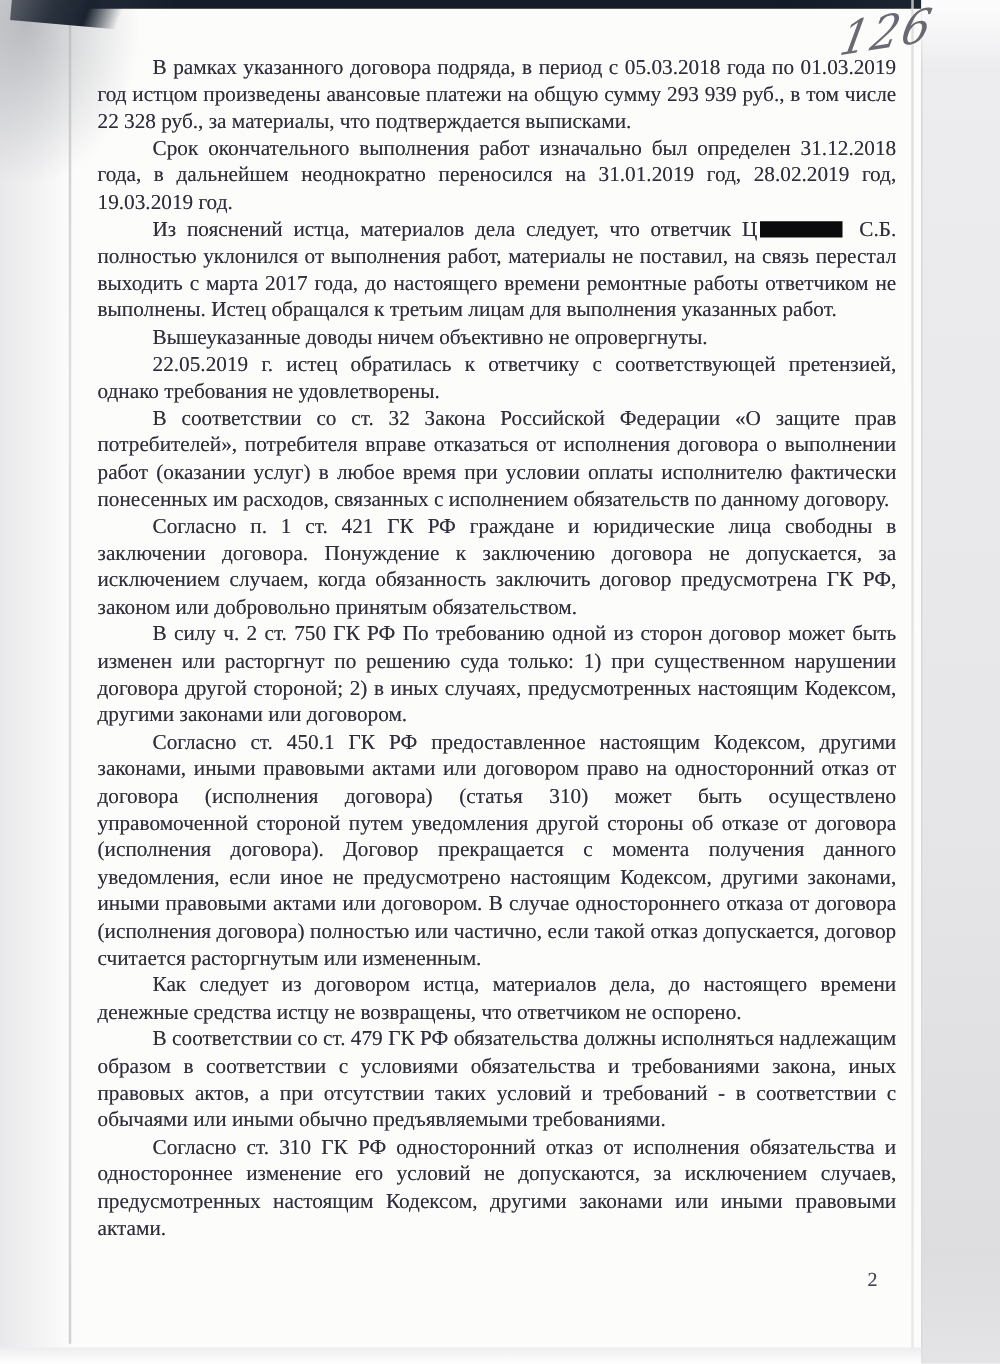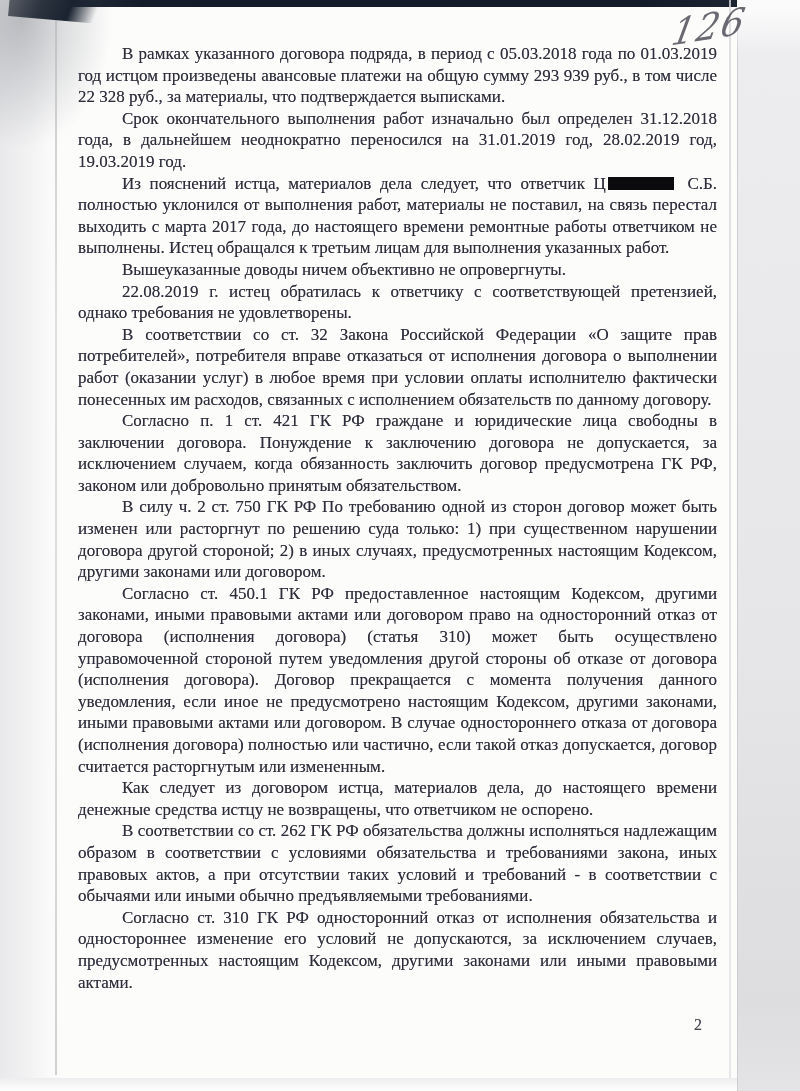--- a/index.html
+++ b/index.html
@@ -114,25 +114,25 @@
   <div class="right-band-top-fade"></div>
   <div class="bottom-edge"></div>
 
   <div class="handwritten">126</div>
 
   <div class="text-block">
       <p>В рамках указанного договора подряда, в период с 05.03.2018 года по 01.03.2019 год истцом произведены авансовые платежи на общую сумму 293 939 руб., в том числе 22 328 руб., за материалы, что подтверждается выписками.</p>
       <p>Срок окончательного выполнения работ изначально был определен 31.12.2018 года, в дальнейшем неоднократно переносился на 31.01.2019 год, 28.02.2019 год, 19.03.2019 год.</p>
       <p><span>Из пояснений истца, материалов дела следует, что ответчик Ц</span><span class="redaction"></span><span> С.Б. полностью уклонился от выполнения работ, материалы не поставил, на связь перестал выходить с марта 2017 года, до настоящего времени ремонтные работы ответчиком не выполнены. Истец  обращался к третьим лицам для выполнения указанных работ.</span></p>
       <p>Вышеуказанные доводы ничем объективно не опровергнуты.</p>
-      <p>22.08.2019 г. истец обратилась к ответчику с соответствующей претензией, однако требования не удовлетворены.</p>
+      <p>22.05.2019 г. истец обратилась к ответчику с соответствующей претензией, однако требования не удовлетворены.</p>
       <p>В соответствии со ст. 32 Закона Российской Федерации «О защите прав потребителей», потребителя вправе отказаться от исполнения договора о выполнении работ (оказании услуг) в любое время при условии оплаты исполнителю фактически понесенных им расходов, связанных с исполнением обязательств по данному договору.</p>
       <p>Согласно п. 1 ст. 421 ГК РФ граждане и юридические лица свободны в заключении договора. Понуждение к заключению договора не допускается, за исключением  случаем, когда обязанность заключить договор предусмотрена ГК РФ, законом или добровольно принятым обязательством.</p>
       <p>В силу ч. 2  ст. 750 ГК РФ  По требованию одной из сторон договор может быть изменен или расторгнут по решению суда только: 1) при существенном нарушении договора другой стороной; 2) в иных случаях, предусмотренных настоящим Кодексом, другими законами или договором.</p>
       <p>Согласно ст. 450.1 ГК РФ предоставленное настоящим Кодексом, другими законами, иными правовыми актами или договором право на односторонний отказ от договора (исполнения договора) (статья 310) может быть осуществлено управомоченной стороной путем уведомления другой стороны об отказе от договора (исполнения договора). Договор прекращается с момента получения данного уведомления, если иное не предусмотрено настоящим Кодексом, другими законами, иными правовыми актами или договором. В случае одностороннего отказа от договора (исполнения договора) полностью или частично,  если  такой  отказ  допускается,  договор  считается  расторгнутым  или измененным.</p>
       <p>Как следует из договором истца, материалов дела, до настоящего времени денежные средства истцу не возвращены, что ответчиком не оспорено.</p>
-      <p>В соответствии со ст. 262 ГК РФ обязательства должны исполняться надлежащим образом в соответствии с условиями обязательства и требованиями закона, иных правовых актов, а при отсутствии таких условий и требований - в соответствии с обычаями или иными обычно предъявляемыми требованиями.</p>
+      <p>В соответствии со ст. 479 ГК РФ обязательства должны исполняться надлежащим образом в соответствии с условиями обязательства и требованиями закона, иных правовых актов, а при отсутствии таких условий и требований - в соответствии с обычаями или иными обычно предъявляемыми требованиями.</p>
       <p>Согласно ст. 310 ГК РФ односторонний отказ от исполнения обязательства и одностороннее изменение его условий не допускаются, за исключением случаев, предусмотренных настоящим Кодексом, другими законами или иными правовыми актами.</p>
     </div>
 
   <div class="page-number">2</div>
 
 </div>
 
 </body></html>

